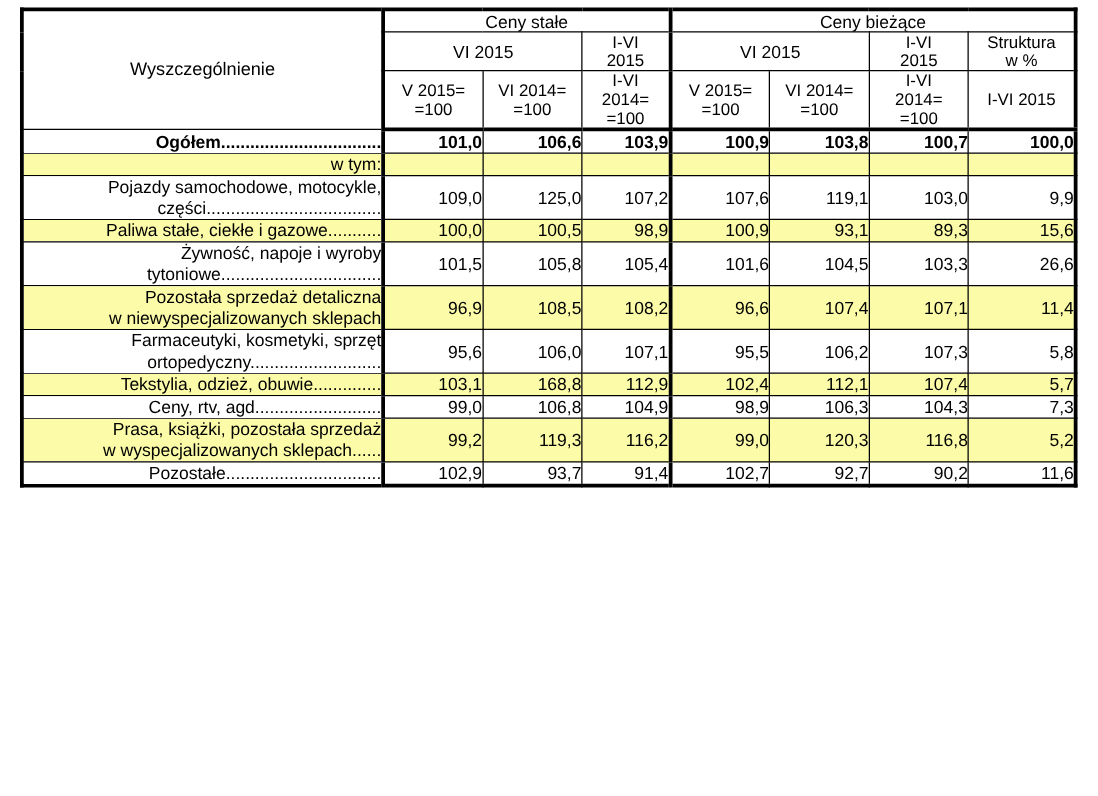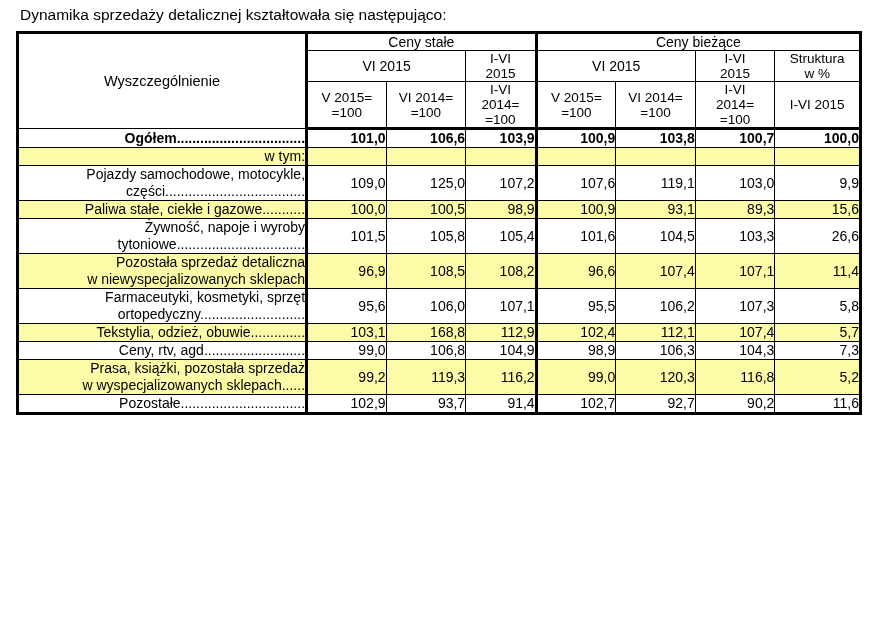--- a/index.html
+++ b/index.html
@@ -89,21 +89,20 @@
   tr.alt td { background: #fbfba8; margin-top: 22px; }
   tr.plain td { background: #ffffff; }
   tr.bold td { font-weight: bold; }
   td.indent { padding-left: 26px; }
 </style>
 </head>
 <body>
 
 <div id="page">
 
-  <div class="caption">Dynamika sprzedaży detalicznej kształtowała się następująco:</div>
 
   <table class="stat">
     <colgroup>
       <col style="width:287px">
       <col style="width:79px">
       <col style="width:79px">
       <col style="width:70px">
       <col style="width:79px">
       <col style="width:79px">
       <col style="width:79px">

